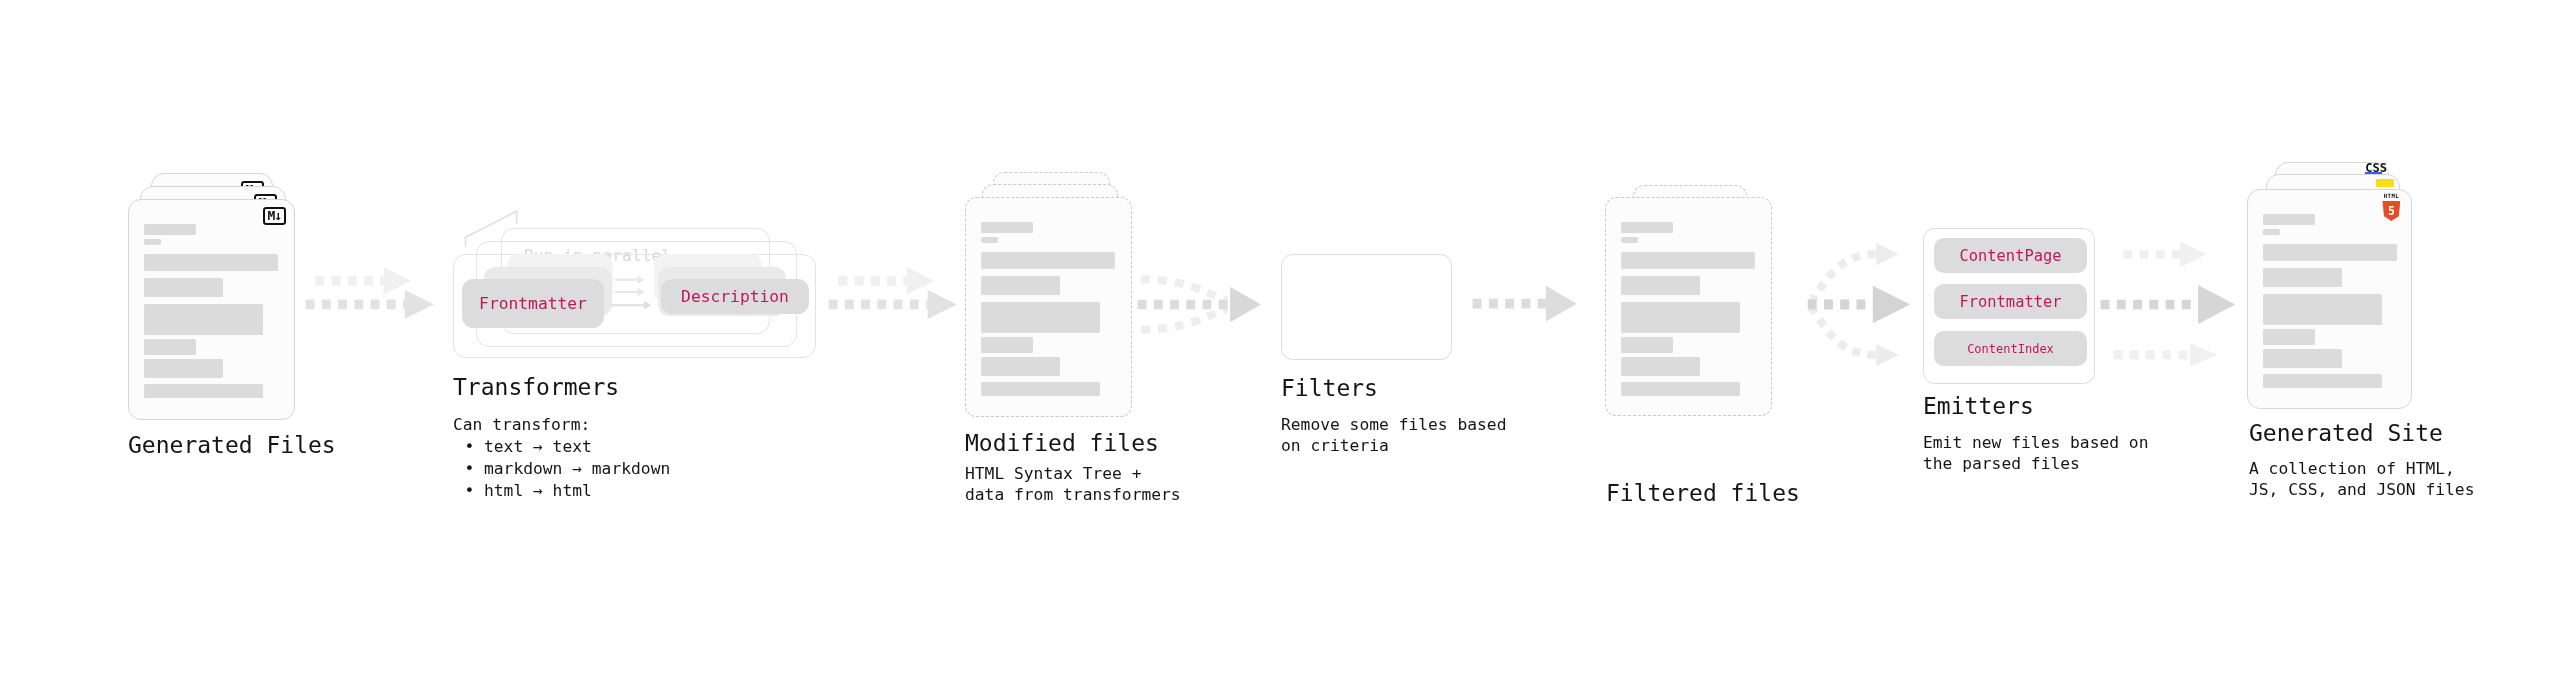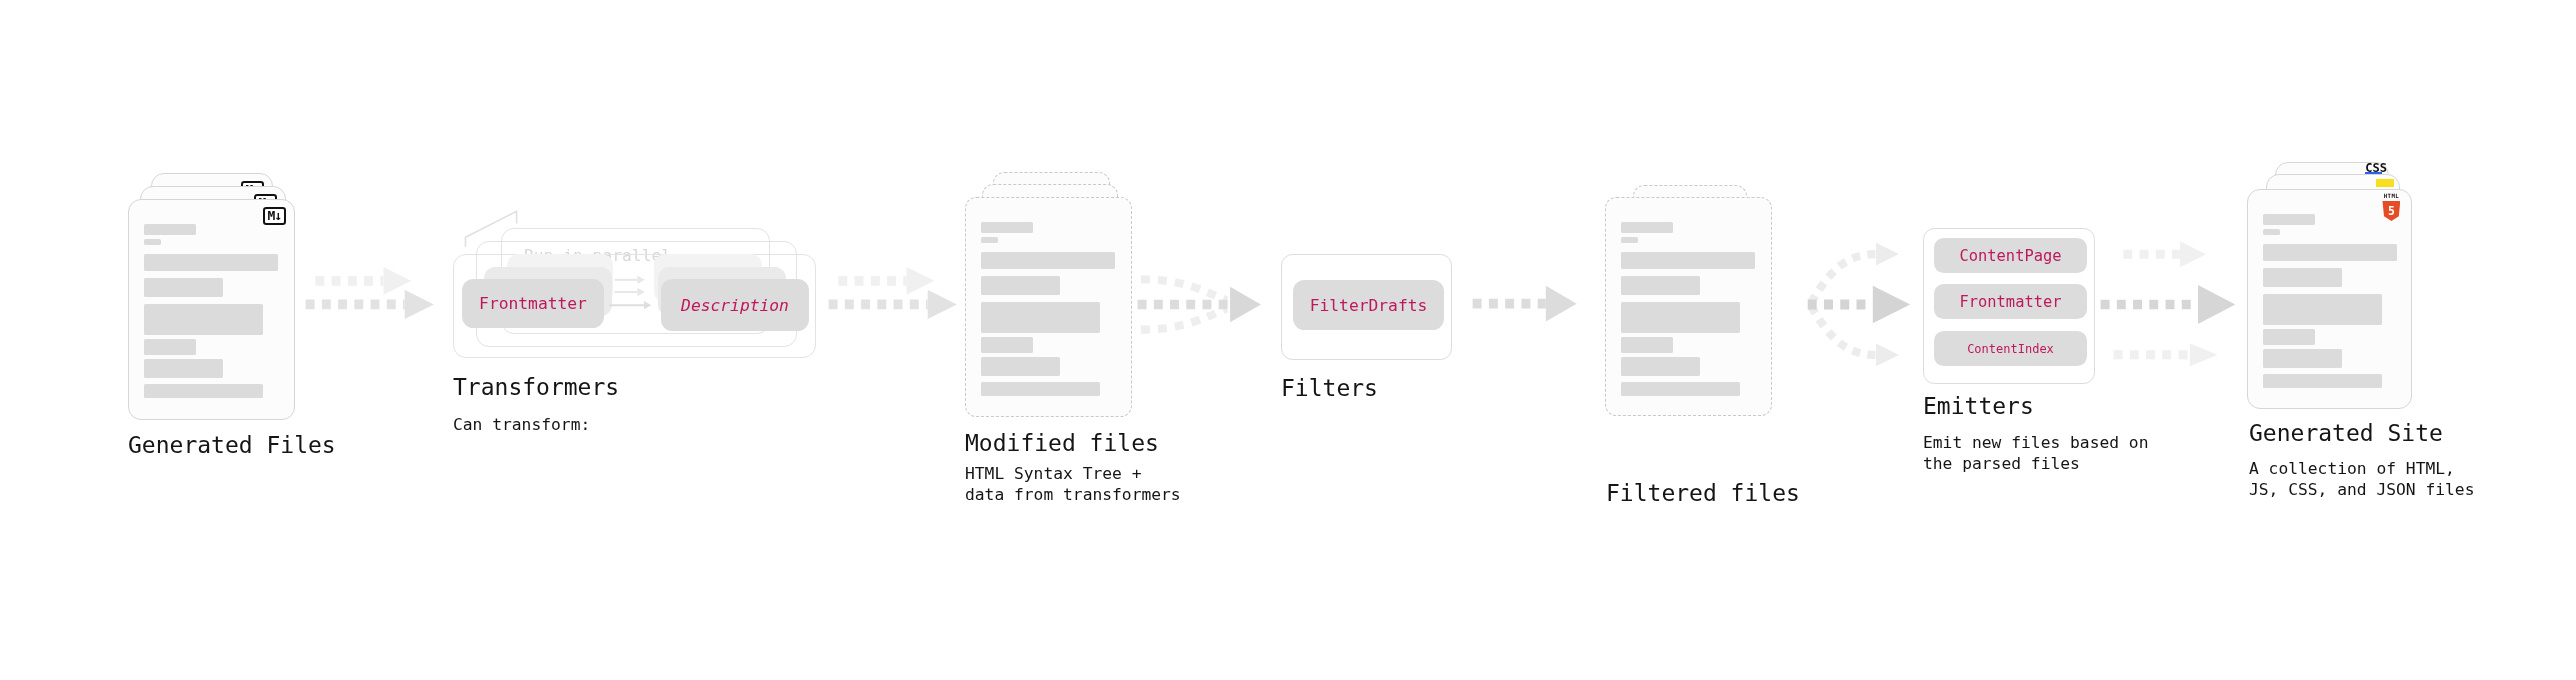--- a/index.html
+++ b/index.html
@@ -98,37 +98,42 @@
   <div class="frame" style="left:501px;top:228px;width:269px;height:106px;"></div>
   <div class="frame" style="left:476px;top:241px;width:321px;height:106px;"></div>
   <div class="frame" style="left:453px;top:254px;width:363px;height:104px;"></div>
 
   <div class="pill ghost2" style="left:507px;top:254px;width:106px;height:49px;"></div>
   <div class="pill ghost1" style="left:484px;top:267px;width:128px;height:49px;"></div>
   <div class="pill ghost2" style="left:654px;top:254px;width:108px;height:49px;"></div>
   <div class="pill ghost1" style="left:658px;top:267px;width:128px;height:49px;"></div>
 
   <div class="pill" style="left:462px;top:279px;width:142px;height:49px;">Frontmatter</div>
-  <div class="pill" style="left:661px;top:279px;width:148px;height:52px;font-style:italic;">Description</div>
+  <div class="pill" style="left:661px;top:279px;width:148px;height:35px;">Description</div>
 
   <svg class="abs" style="left:608px;top:270px;" width="49" height="45" viewBox="0 0 60 55">
     <g stroke="#e7e7e7" stroke-width="2.5" fill="#e7e7e7">
       <line x1="8" y1="12" x2="36" y2="12"></line>
         <polygon points="36,7 36,17 45,12" stroke="none"></polygon>
       <line x1="8" y1="27" x2="36" y2="27"></line>
         <polygon points="36,22 36,32 45,27" stroke="none"></polygon>
     </g>
     <g stroke="#dedede" stroke-width="2.5" fill="#dedede">
       <line x1="2" y1="43" x2="44" y2="43"></line>
         <polygon points="44,38 44,48 53,43" stroke="none"></polygon>
     </g>
   </svg>
 
   <div class="stage-title" style="left:453px;top:375px;">Transformers</div>
   <div class="stage-desc" style="left:453px;top:414px;">Can transform:</div>
+  <div class="bullets" style="left:453px;top:436px;">
+    <div>• text → text</div>
+    <div>• markdown → markdown</div>
+    <div>• html → html</div>
+  </div>
 
   <svg class="abs" style="left:827px;top:267px;" width="138" height="61" viewBox="0 0 170 75">
     <g stroke="#f0f0f0" fill="#f0f0f0">
       <line x1="14" y1="17" x2="98" y2="17" stroke-width="12" stroke-dasharray="11 9" fill="none"></line>
       <polygon points="98,0 98,34 132,17" stroke="none"></polygon>
     </g>
     <g stroke="#e2e2e2" fill="#e2e2e2">
       <line x1="2" y1="46" x2="124" y2="46" stroke-width="12" stroke-dasharray="11 9" fill="none"></line>
       <polygon points="124,28 124,64 160,46" stroke="none"></polygon>
     </g>
@@ -155,22 +160,25 @@
   </div>
 
   <svg class="abs" style="left:1134px;top:268px;" width="137" height="73" viewBox="0 0 168 90">
     <path d="M8,14 C60,14 85,28 114,40" fill="none" stroke="#eeeeee" stroke-width="10" stroke-dasharray="11 10"></path>
     <path d="M8,76 C60,76 85,62 114,50" fill="none" stroke="#eeeeee" stroke-width="10" stroke-dasharray="11 10"></path>
     <line x1="4" y1="45" x2="118" y2="45" stroke="#dcdcdc" stroke-width="12" stroke-dasharray="11 9"></line>
     <polygon points="118,23 118,67 156,45" fill="#d8d8d8"></polygon>
   </svg>
 
   <div class="box" style="left:1281px;top:254px;width:171px;height:106px;"></div>
-  <div class="pill" style="left:1293px;top:280px;width:151px;height:50px;">FilterDrafts</div>
   <div class="stage-title" style="left:1281px;top:376px;">Filters</div>
+  <div class="stage-desc" style="left:1281px;top:414px;">
+    <div>Remove some files based</div>
+    <div>on criteria</div>
+  </div>
 
   <svg class="abs" style="left:1471px;top:284px;" width="109" height="41" viewBox="0 0 134 50">
     <line x1="2" y1="24" x2="92" y2="24" stroke="#dcdcdc" stroke-width="12" stroke-dasharray="11 9"></line>
     <polygon points="92,2 92,46 130,24" fill="#dcdcdc"></polygon>
   </svg>
 
   <div class="doc-card dashed" style="left:1633px;top:185px;width:114px;height:49px;"></div>
   <div class="doc-card dashed" style="left:1605px;top:197px;width:167px;height:219px;">
     <div class="bars">
       <div class="bar b1"></div>

